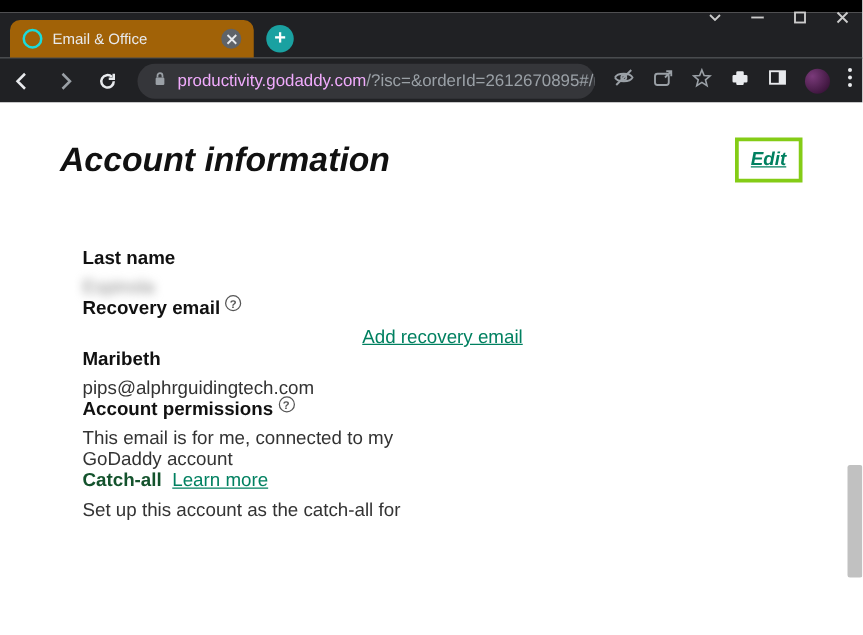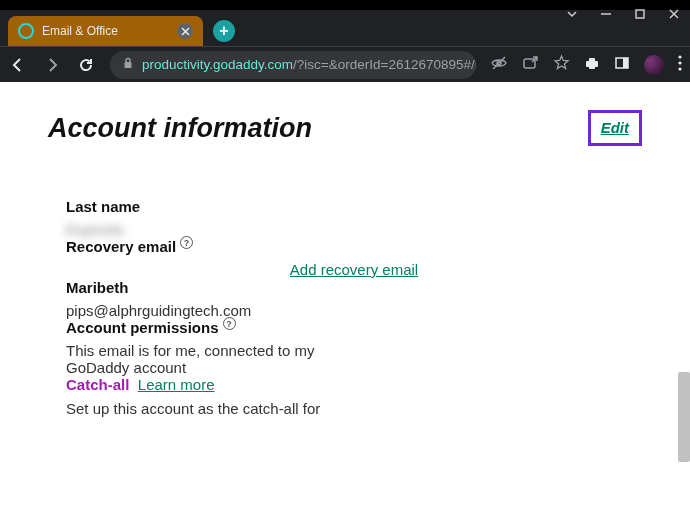--- a/index.html
+++ b/index.html
@@ -9,38 +9,38 @@
   .winctl { display: flex; gap: 22px; margin-right: 6px; margin-top: 8px; position: absolute; right: 4px; top: 0; }
   .tabstrip { background: #202124; height: 36px; display: flex; align-items: flex-end; padding-left: 8px; padding-top: 4px; }
   .tab { background: #a16207; color: #e8eaed; border-radius: 8px 8px 0 0; height: 30px; display: flex; align-items: center; padding: 0 10px; gap: 8px; font-size: 12px; min-width: 195px; position: relative; }
   .tab .favicon { width: 16px; height: 16px; border-radius: 50%; border: 2px solid #1bdbdb; display: flex; align-items: center; justify-content: center; }
   .tab .close { margin-left: auto; width: 16px; height: 16px; border-radius: 50%; background: #5f6368; display: flex; align-items: center; justify-content: center; color: #e8eaed; font-size: 12px; }
   .newtab { width: 22px; height: 22px; border-radius: 50%; background: #1aa1a1; color: #fff; display: flex; align-items: center; justify-content: center; margin-left: 10px; margin-bottom: 4px; font-size: 16px; font-weight: bold; }
   .toolbar { background: #202124; height: 36px; display: flex; align-items: center; padding: 0 8px; gap: 14px; border-top: 1px solid #3c4043; }
   .navbtn { color: #9aa0a6; display: flex; align-items: center; justify-content: center; width: 20px; height: 20px; }
   .navbtn.active { color: #e8eaed; }
   .urlbar { flex: 1; background: #35363a; border-radius: 16px; height: 28px; display: flex; align-items: center; padding: 0 12px; gap: 8px; color: #9aa0a6; font-size: 13.5px; overflow: hidden; white-space: nowrap; }
-  .urlbar .host { color: #5eead4; }
+  .urlbar .host { color: #f0abfc; }
   .righticons { display: flex; align-items: center; gap: 14px; color: #e8eaed; }
   .avatar { width: 20px; height: 20px; border-radius: 50%; background: radial-gradient(circle at 30% 30%, #7a3a7a, #2a0a2a); }
   .page { background: #fff; height: calc(508px - 82px); overflow-y: auto; position: relative; }
   .content { padding: 28px 48px 20px 48px; }
   .heading-row { display: flex; justify-content: space-between; align-items: center; margin-bottom: 52px; font-style: italic; }
   h1 { font-weight: 600; font-size: 27px; color: #111; }
-  .edit-wrap { border: 3px solid #6d28d9; padding: 6px 10px; }
+  .edit-wrap { border: 3px solid #84cc16; padding: 6px 10px; }
   .edit-link { color: #008060; font-weight: 700; text-decoration: underline; font-size: 15px; }
   .grid { display: grid; grid-template-columns: 280px 1fr; gap: 18px 14px; padding-left: 18px; }
   .field-label { font-weight: 700; font-size: 15px; color: #111; display: flex; align-items: center; gap: 4px; }
   .field-value { font-size: 15px; color: #333; margin-top: 6px; }
   .link { color: #008060; text-decoration: underline; font-size: 15px; }
   .section { padding-left: 18px; }
   .info-icon { width: 13px; height: 13px; border: 1px solid #555; border-radius: 50%; display: inline-flex; align-items: center; justify-content: center; font-size: 9px; color: #555; position: relative; top: -4px; }
   .blurred { filter: blur(4px); color: #888; }
   .scrollbar-thumb { position: absolute; right: 0; top: 290px; width: 12px; height: 90px; background: #c1c1c1; border-radius: 2px; }
-  .catch-label { display: inline; font-weight: 700; font-size: 15px; color: #a21caf; }
+  .catch-label { display: inline; font-weight: 700; font-size: 15px; color: #14532d; }
 </style>
 </head>
 <body>
 
 <div class="titlebar">
   <div class="winctl">
     <span>
         <svg width="12" height="12" viewBox="0 0 12 12">
           <path d="M2 4 L6 8 L10 4" stroke="#ccc" stroke-width="1.5" fill="none"></path>
         </svg>

